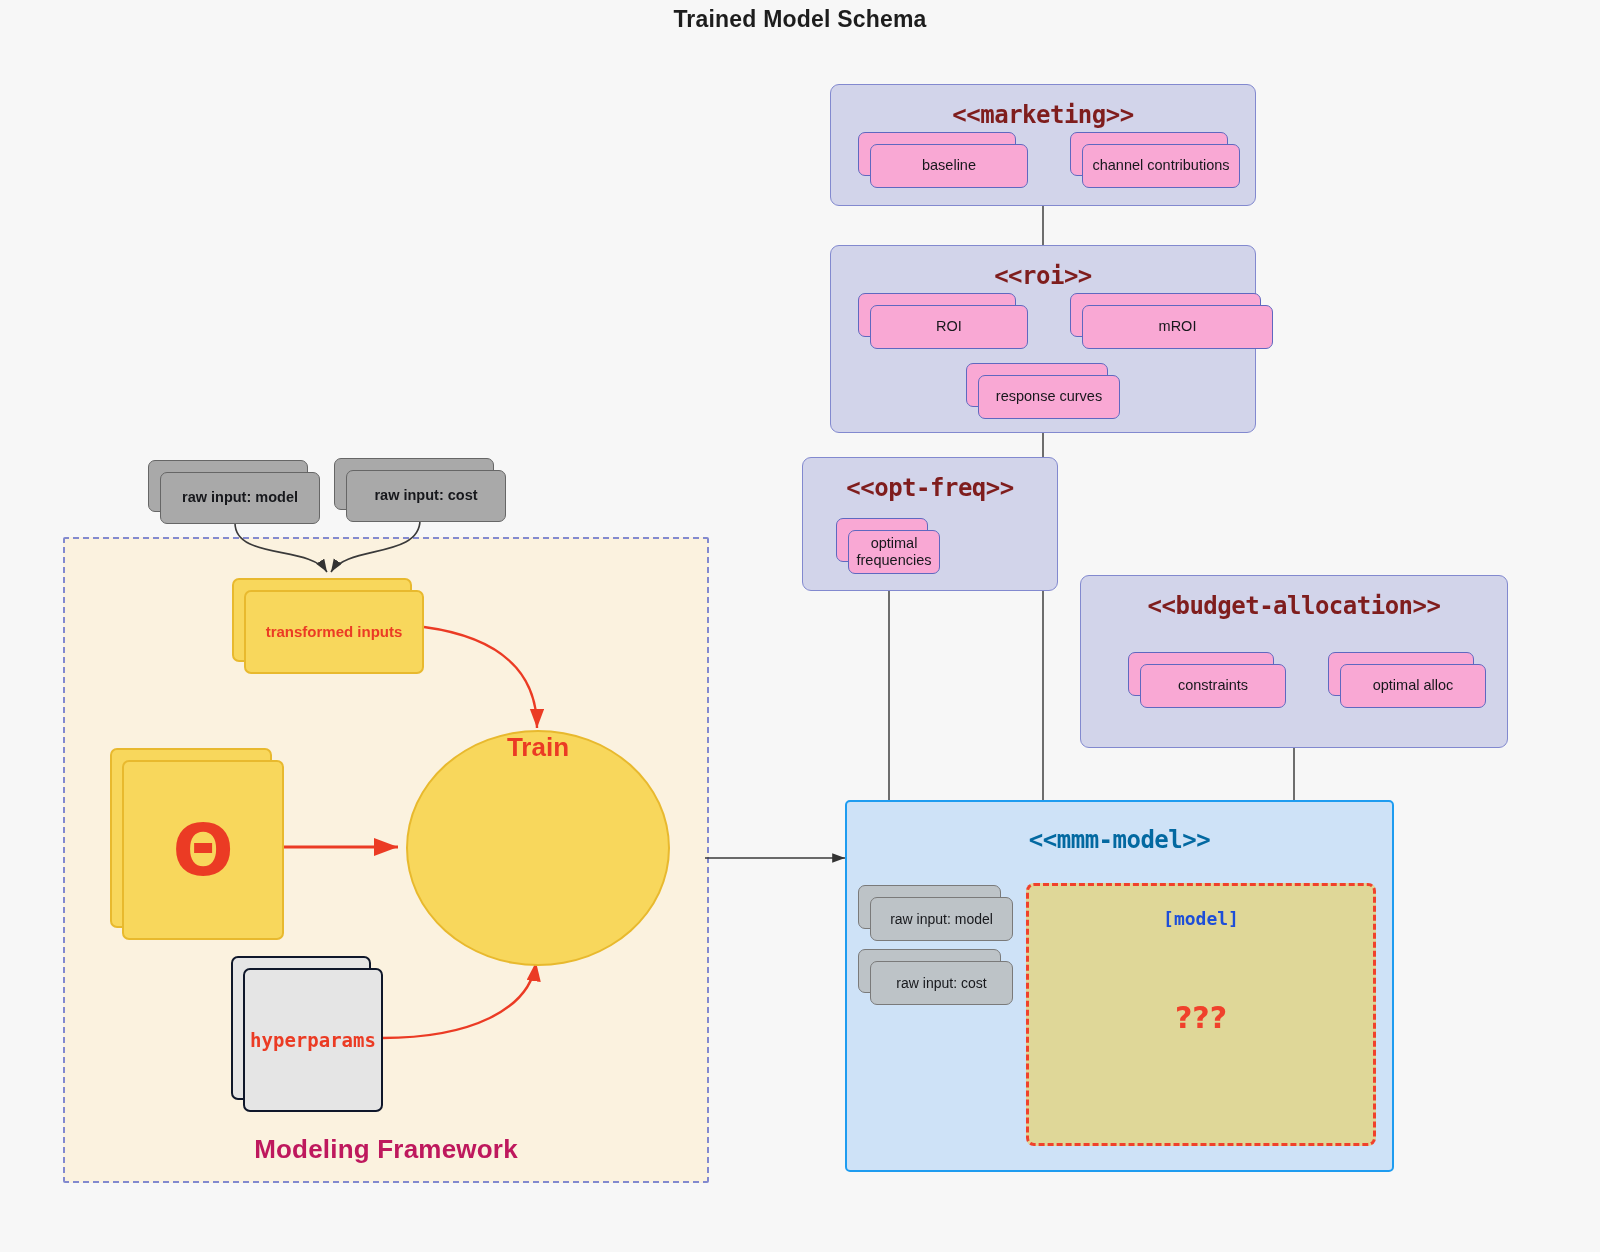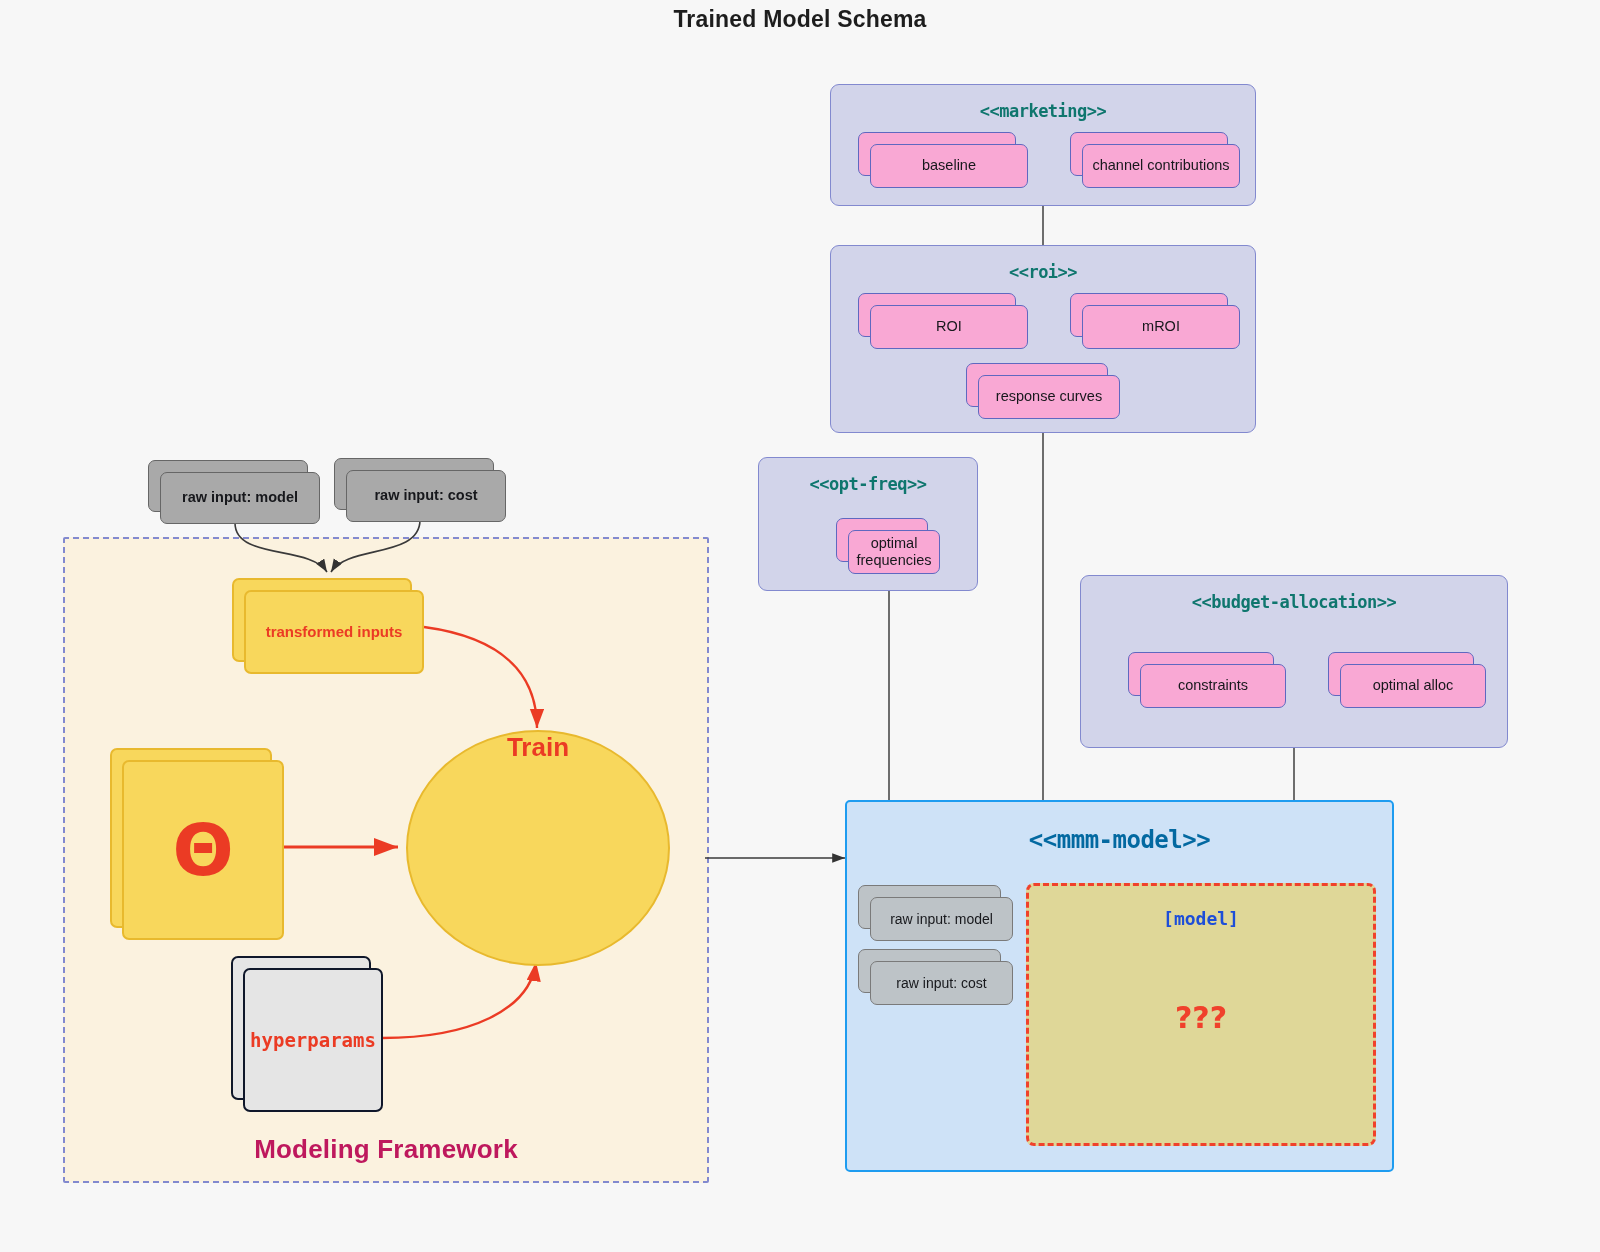--- a/index.html
+++ b/index.html
@@ -148,23 +148,23 @@
     border-radius: 9px;
     z-index: 10;
   }
   .package-title {
     position: absolute;
     left: 0;
     top: 16px;
     width: 100%;
     text-align: center;
     font-family: "DejaVu Sans Mono", monospace;
-    font-size: 17px;
-    font-weight: bold;
-    color: #0f766e;
+    font-size: 24px;
+    font-weight: bold;
+    color: #7f1d1d;
     letter-spacing: -0.5px;
   }
 
   
   .package-blue {
     background: #CEE2F7;
     border: 2px solid #1E9CF0;
     border-radius: 5px;
   }
   .package-blue .package-title {
@@ -305,30 +305,30 @@
     <div class="frontcard">channel contributions</div>
   </div>
 
   <div class="package abs" style="left:830px; top:245px; width:426px; height:188px;">
     <div class="package-title">&lt;&lt;roi&gt;&gt;</div>
   </div>
   <div class="stack node-purple" style="left:858px; top:293px; width:170px; height:56px;">
     <div class="shadowcard"></div>
     <div class="frontcard">ROI</div>
   </div>
-  <div class="stack node-purple" style="left:1070px; top:293px; width:170px; height:56px;">
+  <div class="stack node-purple" style="left:1070px; top:293px; width:203px; height:56px;">
     <div class="shadowcard"></div>
     <div class="frontcard">mROI</div>
   </div>
   <div class="stack node-purple" style="left:966px; top:363px; width:154px; height:56px;">
     <div class="shadowcard"></div>
     <div class="frontcard">response curves</div>
   </div>
 
-  <div class="package abs" style="left:758px; top:457px; width:220px; height:134px;text-decoration:underline;">
+  <div class="package abs" style="left:802px; top:457px; width:256px; height:134px;text-decoration:underline;">
     <div class="package-title">&lt;&lt;opt-freq&gt;&gt;</div>
   </div>
   <div class="stack node-purple" style="left:836px; top:518px; width:104px; height:56px;">
     <div class="shadowcard"></div>
     <div class="frontcard">optimal frequencies</div>
   </div>
 
   <div class="package abs" style="left:1080px; top:575px; width:428px; height:173px;">
     <div class="package-title">&lt;&lt;budget-allocation&gt;&gt;</div>
   </div>

